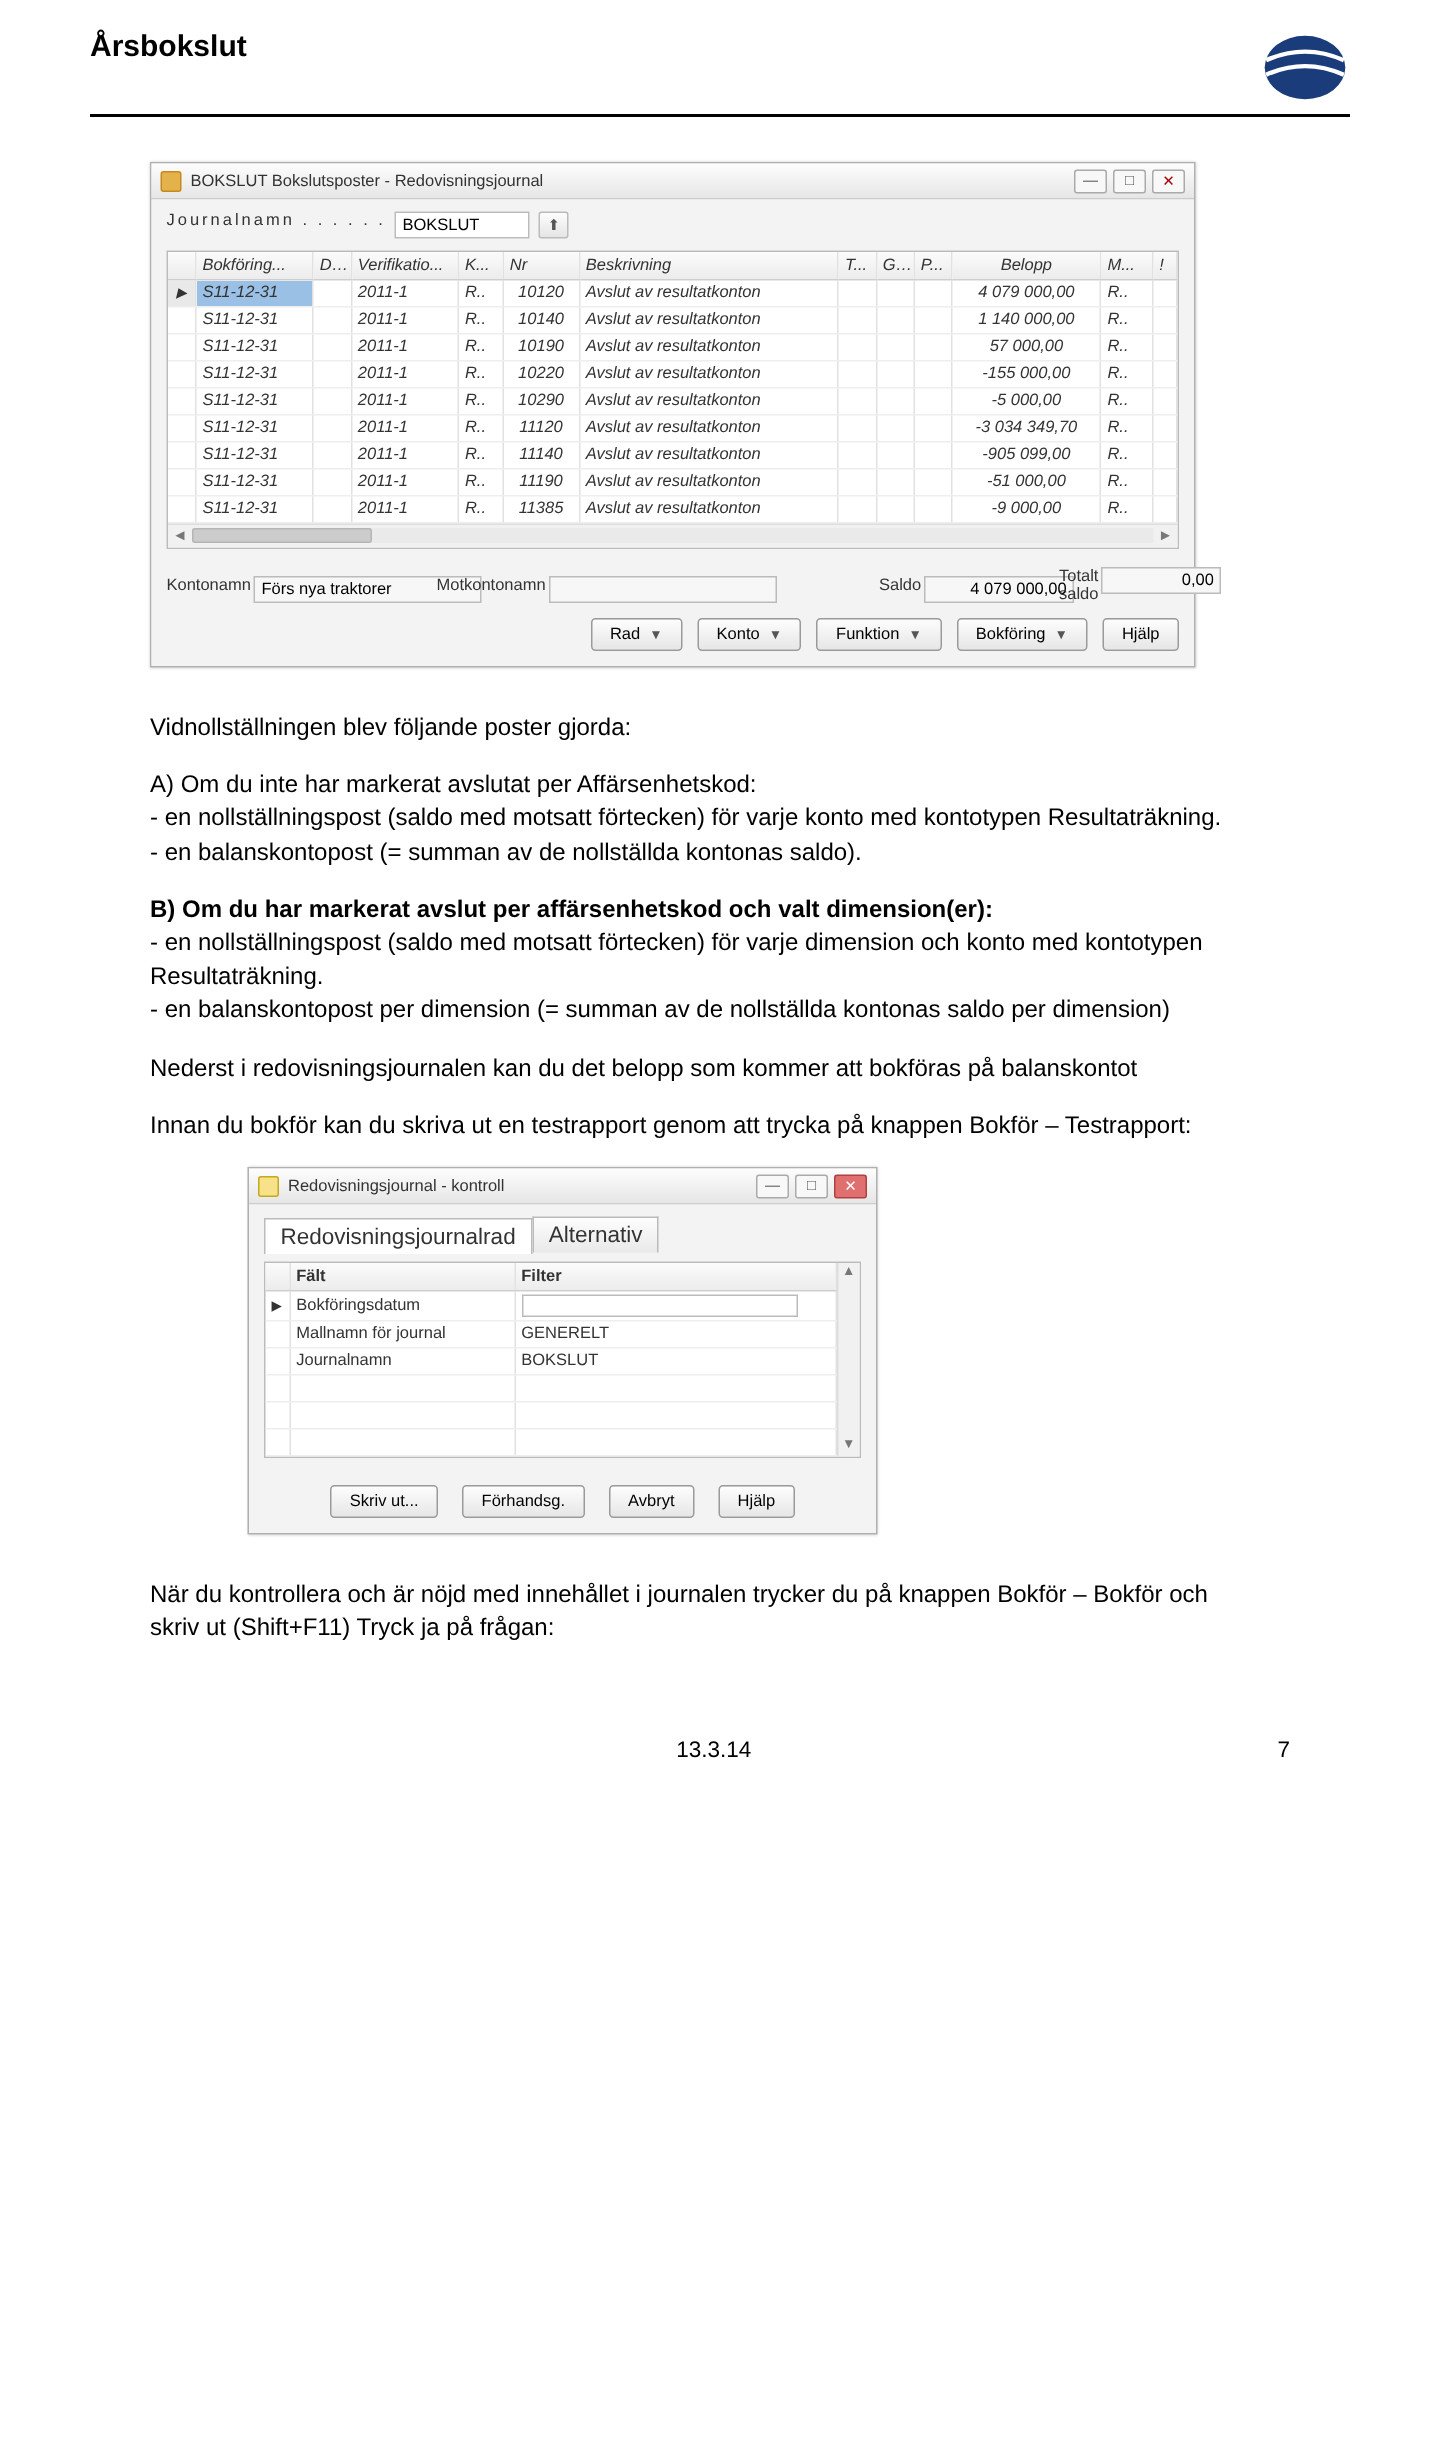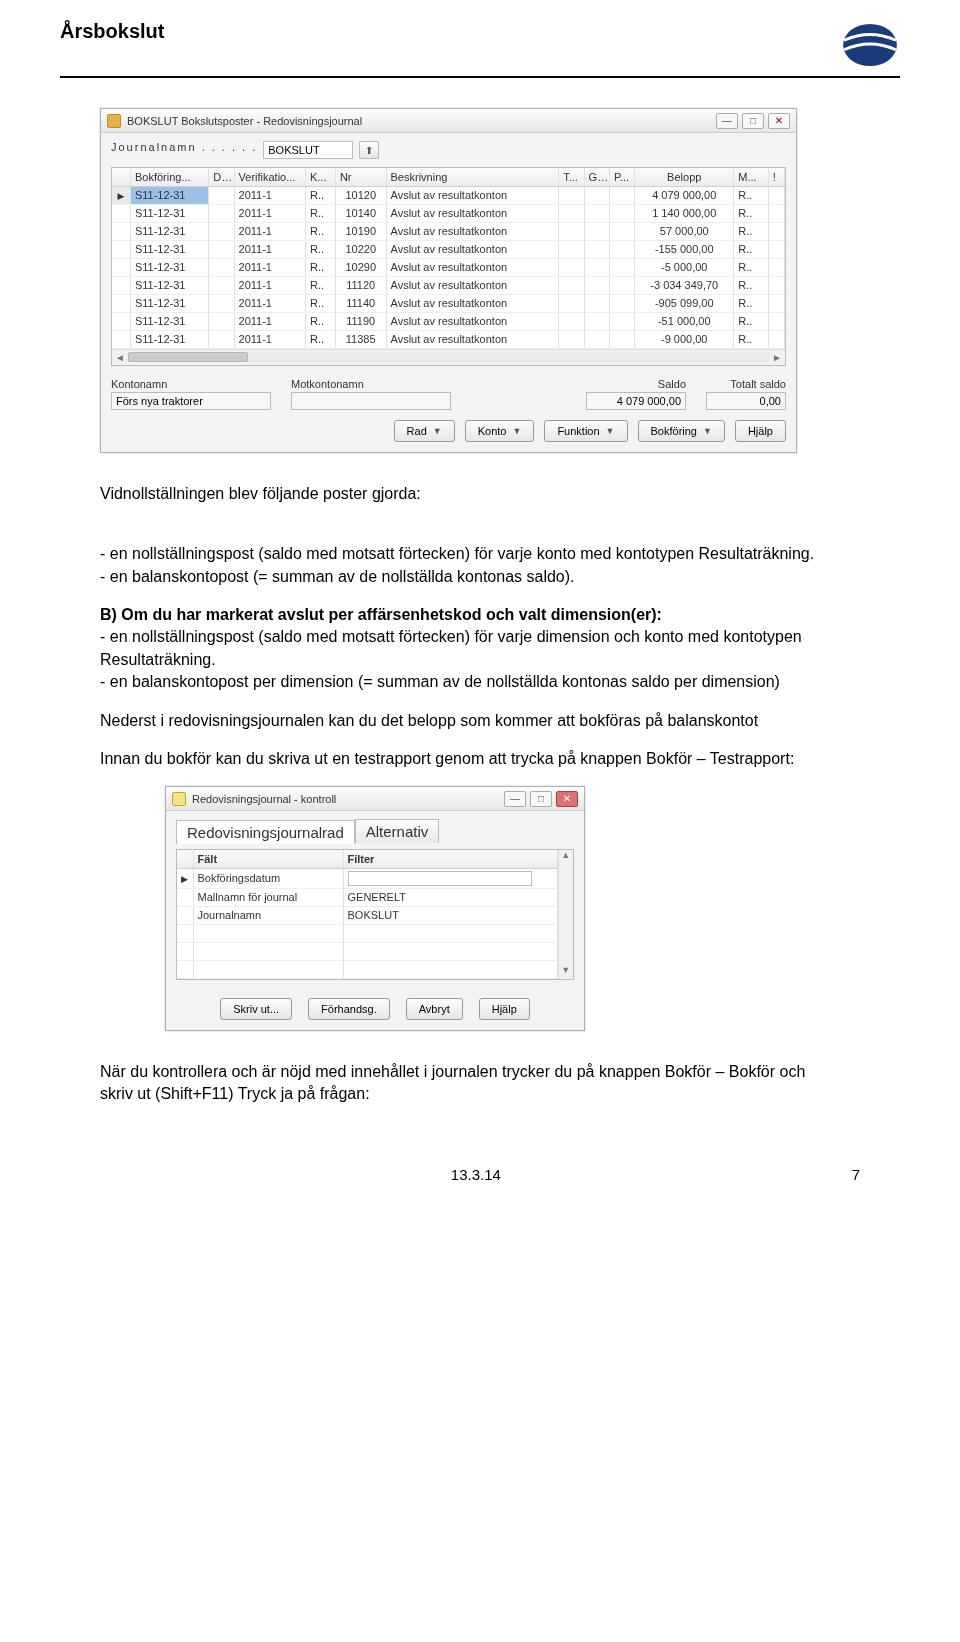--- a/index.html
+++ b/index.html
@@ -54,20 +54,21 @@
   .field-row { display:flex; align-items:flex-start; gap:6px; margin-bottom:8px; }
   .dotlabel { letter-spacing:2px; }
   .tinput { border:1px solid #bbb; background:#fff; height:18px; padding:0 4px; font-size:11px; }
   .tiny-btn { width:20px; height:18px; border:1px solid #bbb; background:linear-gradient(#fdfdfd,#e5e5e5); border-radius:2px; display:flex;align-items:center;justify-content:center; }
 
   .grid {
     border:1px solid #bbb;
     background:#fff;
     width:100%;
     font-size:11px;
+    font-style:italic;
   }
   .grid table { border-collapse:collapse; width:100%; table-layout:fixed; }
   .grid th, .grid td {
     border-right:1px solid #e1e1e1;
     border-bottom:1px solid #eee;
     padding:2px 4px;
     white-space:nowrap; overflow:hidden; text-overflow:ellipsis;
     height:18px;
   }
   .grid th {
@@ -80,21 +81,21 @@
   .grid tr.sel td.col-bok { background:#9bc0e6; }
   .grid tr.sel td.rowmark { background:#e9e9e9; }
   .grid tr.sel td:first-child::before { content:"▶"; font-size:9px; color:#333; }
 
   .hscroll { display:flex; align-items:center; border-top:1px solid #ddd; height:16px; background:#f1f1f1; }
   .hscroll .arrow { width:16px; text-align:center; color:#777; font-size:10px; }
   .hscroll .track { flex:1; height:10px; background:#eaeaea; position:relative; }
   .hscroll .thumb { position:absolute; left:0; width:120px; height:10px; background:#cccccc; border:1px solid #b5b5b5; border-radius:2px;}
 
   .summary-row { display:flex; gap:20px; margin-top:12px; align-items:flex-end;}
-  .summary-col { display:flex; flex-direction:column; gap:2px; }
+  .summary-col { display:flex; flex-direction:row; gap:2px; }
   .summary-col.lab { flex:1; }
   .summary-col .lab-t { color:#333; }
   .summary-col input { border:1px solid #bbb; background:#fff; height:18px; padding:0 4px; font-size:11px; }
   .summary-col input.ro { background:#f7f7f7; }
 
   .btn-row { display:flex; gap:10px; justify-content:flex-end; margin-top:10px;}
   .wbtn { height:22px; border:1px solid #9a9a9a; border-radius:3px; background:linear-gradient(#fdfdfd,#e6e6e6); padding:1px 12px; font-size:11px; display:flex; align-items:center; gap:6px;}
   .wbtn .caret { font-size:9px; color:#555; }
 
   
@@ -375,21 +376,21 @@
       <button class="wbtn">
           <span>Hjälp</span>
         </button>
     </div>
   </div>
 </div>
 
 <div class="prose">
   <p>Vidnollställningen blev följande poster gjorda:</p>
   <p>
-    <br>
+    <span>A) Om du inte har markerat avslutat per Affärsenhetskod:</span><br>
     <span>- en nollställningspost (saldo med motsatt förtecken) för varje konto med kontotypen Resultaträkning.</span><br>
     <span>- en balanskontopost (= summan av de nollställda kontonas saldo).</span>
   </p>
   <p>
     <b>B) Om du har markerat avslut per affärsenhetskod och valt dimension(er):</b><br>
     <span>- en nollställningspost (saldo med motsatt förtecken) för varje dimension och konto med kontotypen Resultaträkning.</span><br>
     <span>- en balanskontopost per dimension (= summan av de nollställda kontonas saldo per dimension)</span>
   </p>
   <p>Nederst i redovisningsjournalen kan du det belopp som kommer att bokföras på balanskontot</p>
   <p>Innan du bokför kan du skriva ut en testrapport genom att trycka på knappen Bokför – Testrapport:</p>

